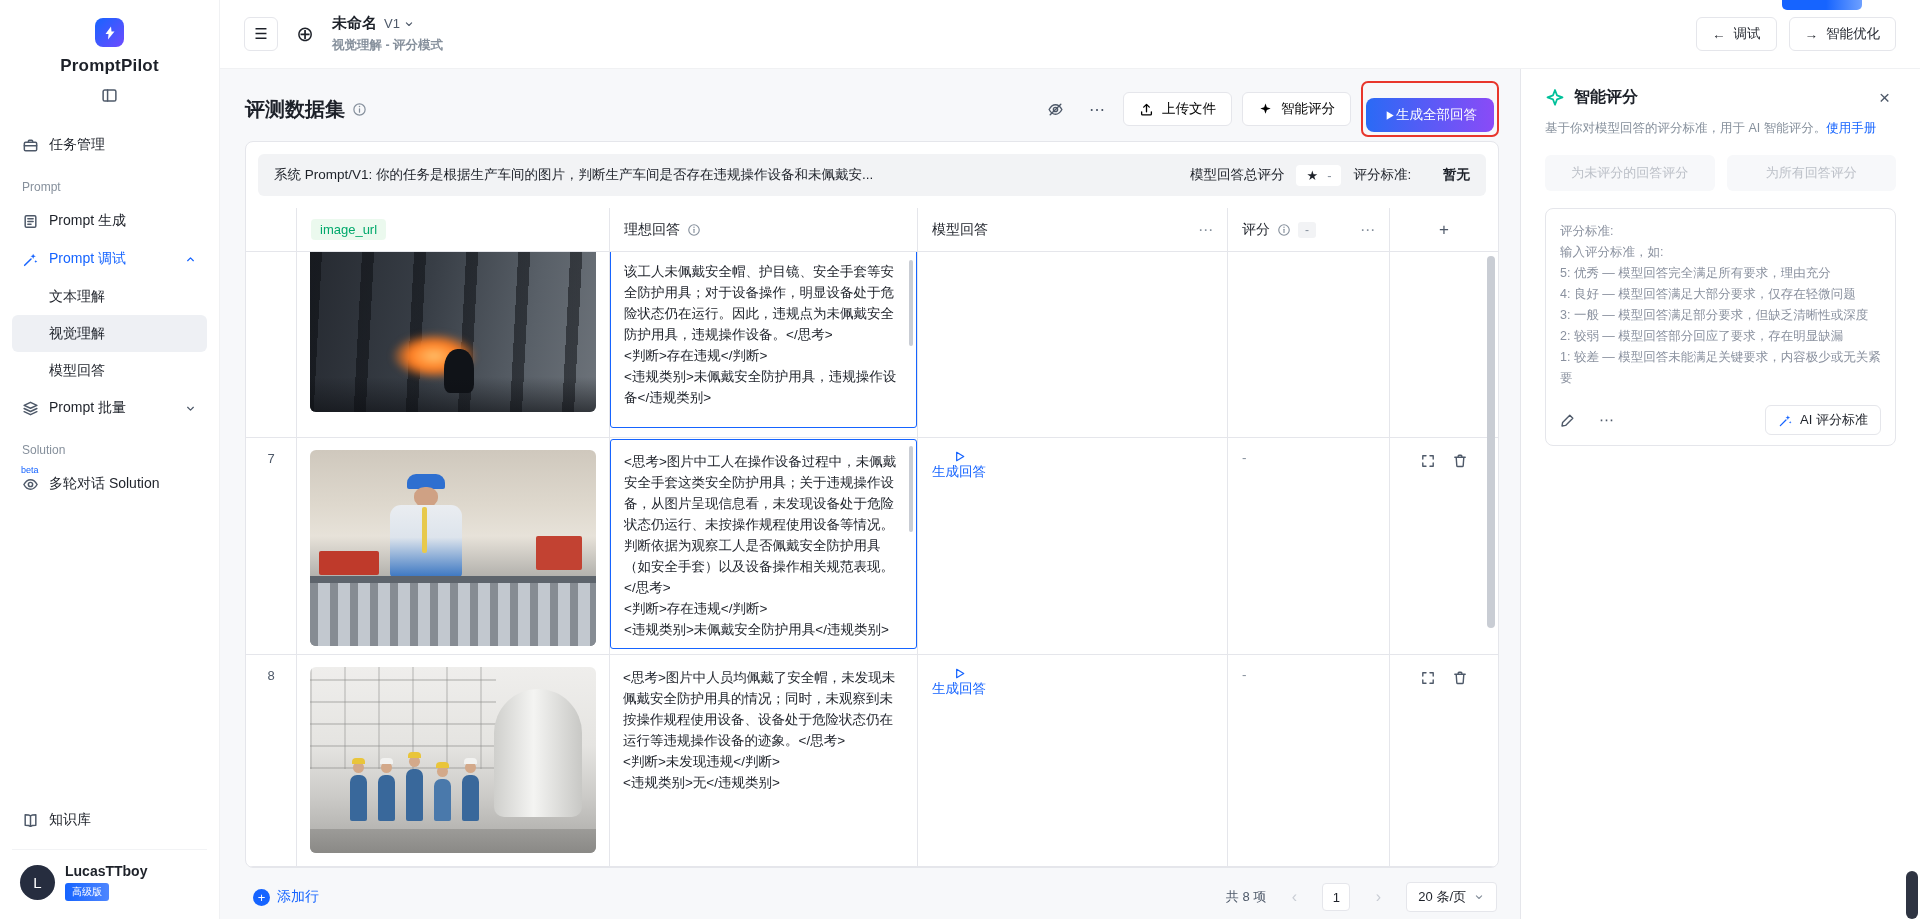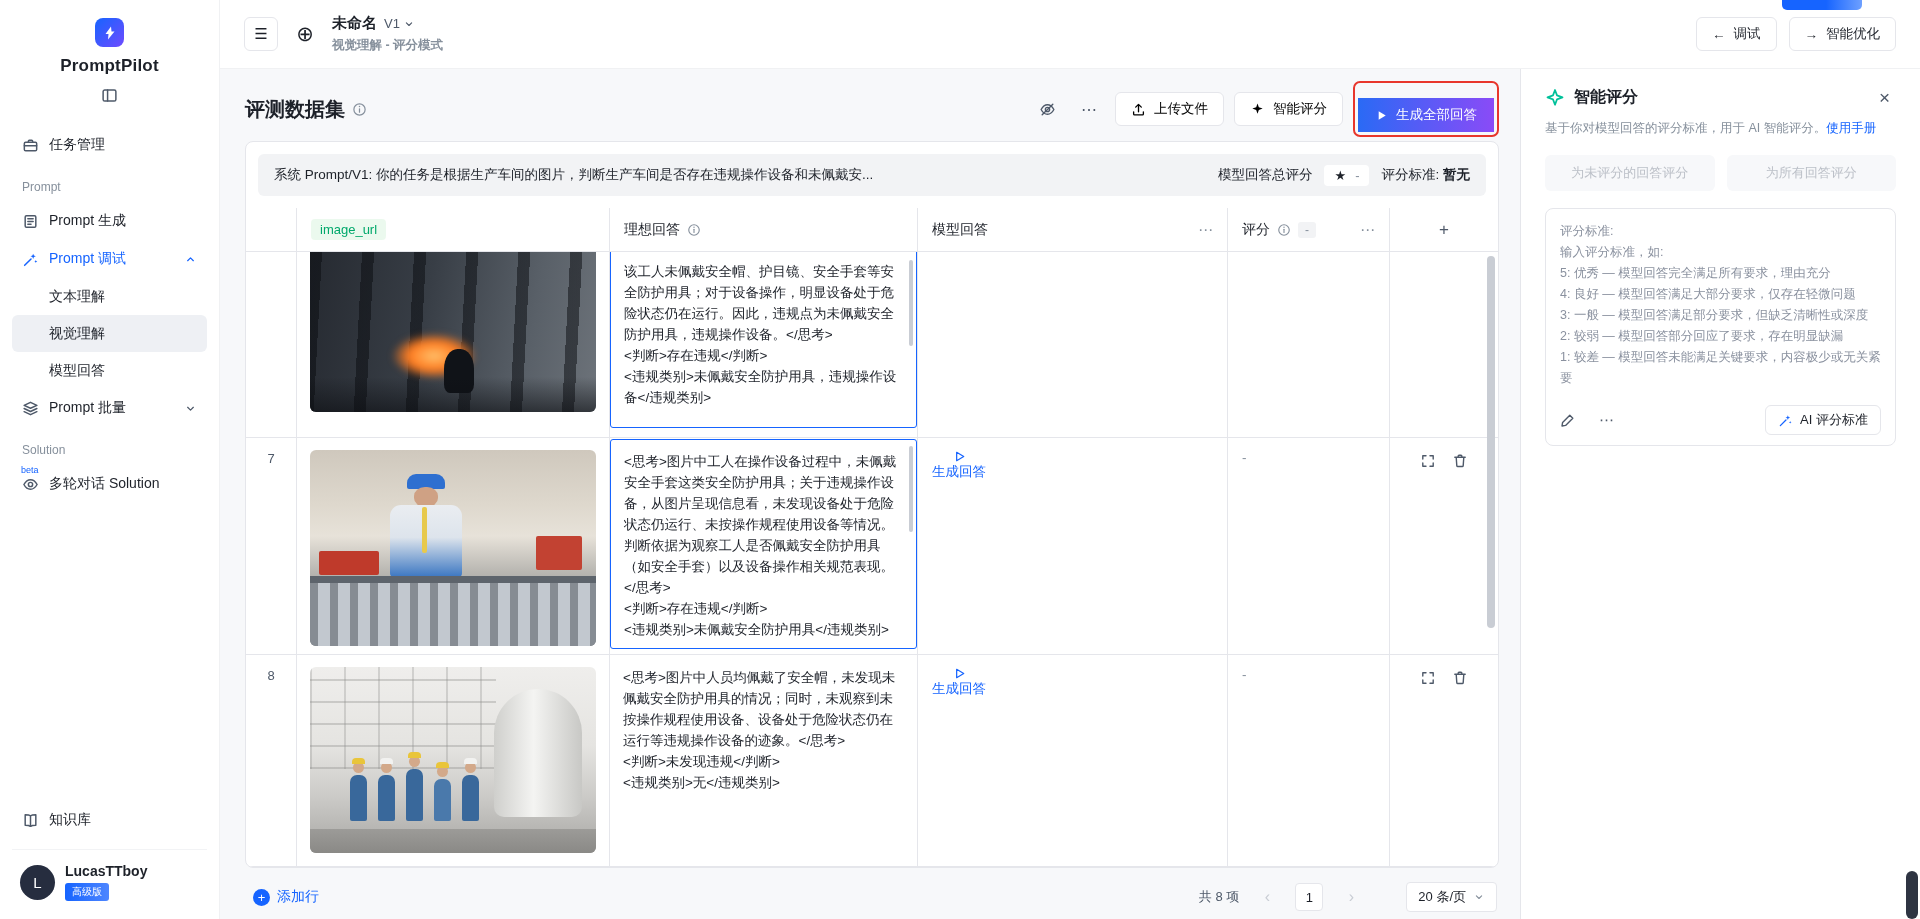--- a/index.html
+++ b/index.html
@@ -43,29 +43,29 @@
   .top-chip { position:absolute; top:0; right:58px; width:80px; height:10px; border-radius:0 0 5px 5px; background:linear-gradient(90deg,#1664ff 55%,#6ea0ff); }
 
   .body { flex:1; display:flex; min-height:0;justify-content:space-between; }
   .content { flex:1; min-width:0; padding:20px 21px 0 25px; position:relative; }
   .content-head { display:flex; align-items:center; height:40px; margin-bottom:12px; }
   .page-title { font-size:20px; font-weight:700; display:flex; align-items:center; gap:7px; }
   .tools { margin-left:auto; display:flex; align-items:center; gap:10px; }
   .icon-plain { width:32px; height:32px; background:none; border:none; display:flex; align-items:center; justify-content:center; color:#4e5969; cursor:pointer; font-size:16px; }
   .tool-btn { height:34px; padding:0 15px; border:1px solid #e5e6eb; border-radius:6px; background:#fff; font-size:13.5px; display:flex; align-items:center; gap:8px; cursor:pointer; }
   .annotation { border:2px solid #e8362c; border-radius:7px; padding:3px; }
-  .primary-btn { height:34px; padding:0 17px; border:none; border-radius:0; background:linear-gradient(90deg,#2a6af5,#8a4bf7); color:#fff; font-size:13.5px; display:flex; align-items:center; gap:8px; cursor:pointer;margin-top:12px; }
+  .primary-btn { height:34px; padding:0 17px; border:none; border-radius:8px; background:linear-gradient(90deg,#2a6af5,#8a4bf7); color:#fff; font-size:13.5px; display:flex; align-items:center; cursor:pointer;margin-top:12px; }
 
   .card { background:#fff; border:1px solid #e5e6eb; border-radius:8px; position:relative; overflow:hidden; }
   .prompt-bar { margin:12px; height:42px; background:#f2f3f5; border-radius:6px; display:flex; align-items:center; padding:0 16px; gap:12px; font-size:13.5px; }
   .pb-text { flex:1; white-space:nowrap; overflow:hidden; min-width:0; }
   .pb-right { display:flex; align-items:center; gap:12px; white-space:nowrap; }
   .score-chip { background:#fff; border-radius:4px; padding:3px 10px; display:flex; align-items:center; gap:9px; font-size:13px; cursor:pointer; }
   .score-chip .dash { color:#86909c; }
-  .pb-crit b { font-weight:700; }
+  .pb-crit b { font-weight:700;margin-left:28px; }
 
   .thead, .trow { display:grid; grid-template-columns:51px 313px 308px 310px 162px minmax(0,1fr); }
   .thead { height:44px; border-bottom:1px solid #e5e6eb; }
   .th { display:flex; align-items:center; gap:7px; padding:0 14px; font-size:14px; border-right:1px solid #e5e6eb; overflow:hidden; }
   .th.last { border-right:none; justify-content:center; color:#4e5969; font-size:17px; }
   .tag-green { background:rgba(0,180,42,.08); color:#00a86b; padding:3px 9px; border-radius:4px; font-size:13px; }
   .th-chip { background:#f2f3f5; border-radius:3px; padding:1px 7px; color:#86909c; font-size:12px; cursor:pointer; }
   .th-more { margin-left:auto; color:#86909c; font-size:15px; cursor:pointer; }
   .muted-ic { color:#86909c; }
 
@@ -118,21 +118,21 @@
   .fig:nth-child(3) { height:52px; }
   .fig:nth-child(4) { height:42px; background:#4a79ab; }
   .r8-floor { position:absolute; left:0; right:0; bottom:0; height:13%; background:linear-gradient(180deg,#9c9b98,#8a8986); }
 
   .table-footer { display:flex; align-items:center; margin-top:14px; padding:0 2px; }
   .add-row { color:#1664ff; font-size:14px; display:flex; align-items:center; gap:7px; cursor:pointer; background:none; border:none; }
   .add-plus { width:17px; height:17px; border-radius:50%; background:#1664ff; color:#fff; display:flex; align-items:center; justify-content:center; font-size:13px; line-height:1; }
   .tf-right { margin-left:auto; display:flex; align-items:center; gap:14px; font-size:13px; color:#4e5969; }
   .pg-arrow { width:28px; height:28px; display:flex; align-items:center; justify-content:center; color:#c9cdd4; font-size:16px; background:none; border:none; }
   .pg-num { width:28px; height:28px; border:1px solid #e5e6eb; border-radius:4px; background:#fff; display:flex; align-items:center; justify-content:center; font-size:13px; color:#1d2129; cursor:pointer; }
-  .pg-size { height:30px; border:1px solid #e5e6eb; border-radius:4px; background:#fff; padding:0 11px; display:flex; align-items:center; gap:7px; font-size:13px; color:#1d2129; cursor:pointer;margin-left:27px; }
+  .pg-size { height:30px; border:1px solid #e5e6eb; border-radius:4px; background:#fff; padding:0 11px; display:flex; align-items:center; gap:7px; font-size:13px; color:#1d2129; cursor:pointer; }
 
   
   .panel { width:400px; min-width:400px; background:#fff; border-left:1px solid #e5e6eb; padding:18px 24px; }
   .panel-head { display:flex; align-items:center; gap:9px; }
   .panel-title { font-size:16px; font-weight:700; }
   .panel-close { margin-left:auto; background:none; border:none; color:#4e5969; font-size:19px; cursor:pointer; line-height:1; }
   .panel-desc { margin-top:11px; font-size:12.5px; color:#86909c; line-height:19px; }
   .panel-link { color:#1664ff; cursor:pointer; }
   .panel-btns { display:flex; gap:12px; margin-top:17px; }
   .pb-btn { flex:1; height:36px; background:#f7f8fa; border:none; border-radius:6px; color:#bcc0c8; font-size:13px; cursor:not-allowed; }

